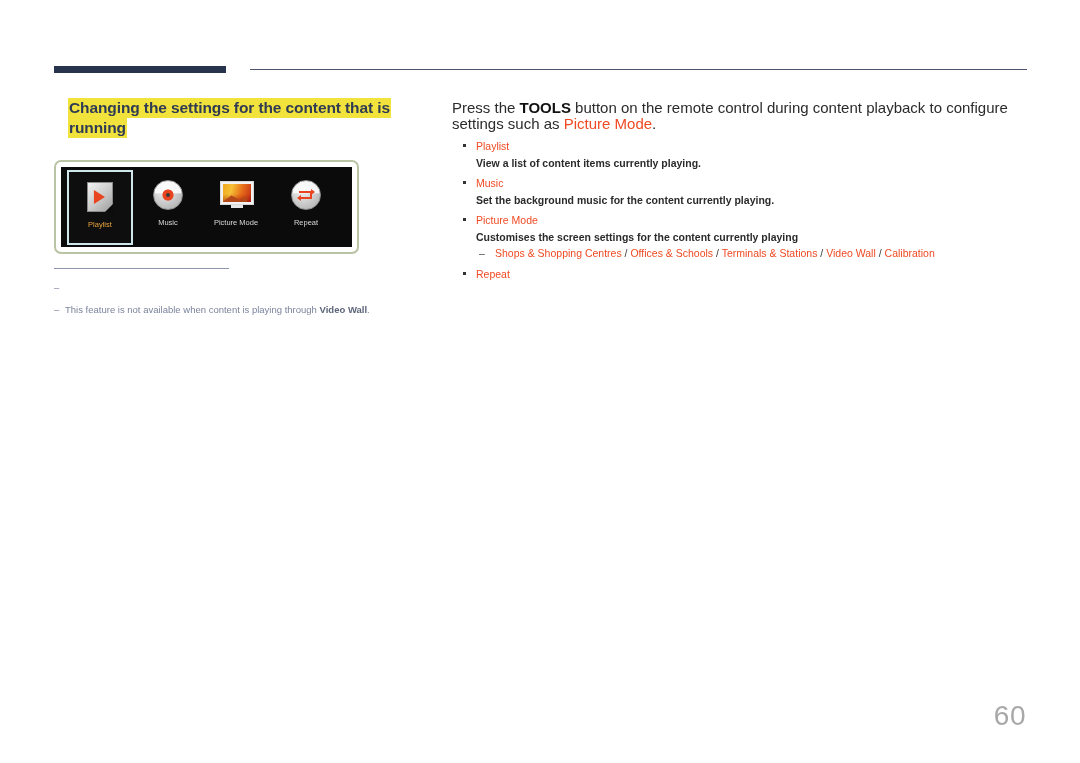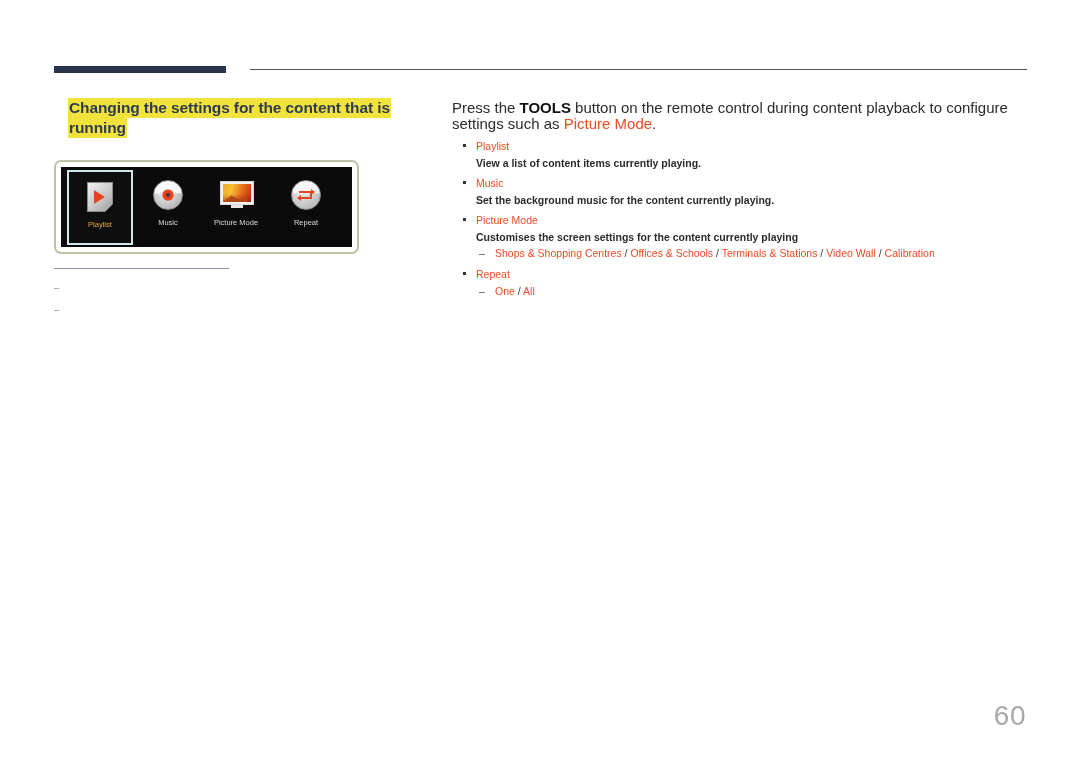--- a/index.html
+++ b/index.html
@@ -402,20 +402,21 @@
 
 <div class="notes">
   <div class="notes-rule"></div>
 
   <div class="note">
     <span class="dash">–</span>
   </div>
 
   <div class="note">
     <span class="dash">–</span>
+    <span><span>This feature is not available when content is playing through </span><b>Video Wall</b><span>.</span></span>
   </div>
 </div>
 
 <div class="right-col">
 
   <p class="intro"><span>Press the </span><b>TOOLS</b><span> button on the remote control during content playback to configure settings such as </span><span class="accent">Picture Mode</span><span>.</span></p>
 
   <ul class="bullets">
 
     <li>
@@ -429,19 +430,18 @@
     </li>
 
     <li>
       <div class="bullet-title">Picture Mode</div>
       <div class="bullet-desc">Customises the screen settings for the content currently playing</div>
       <div class="suboption"><span class="accent">Shops &amp; Shopping Centres</span><span class="sep"> / </span><span class="accent">Offices &amp; Schools</span><span class="sep"> / </span><span class="accent">Terminals &amp; Stations</span><span class="sep"> / </span><span class="accent">Video Wall</span><span class="sep"> / </span><span class="accent">Calibration</span></div>
     </li>
 
     <li>
       <div class="bullet-title">Repeat</div>
-      <div class="suboption"><span class="accent">One</span><span class="sep"> / </span><span class="accent">All</span></div>
     </li>
 
   </ul>
 </div>
 
 <div class="page-number">60</div>
 
 </body></html>

